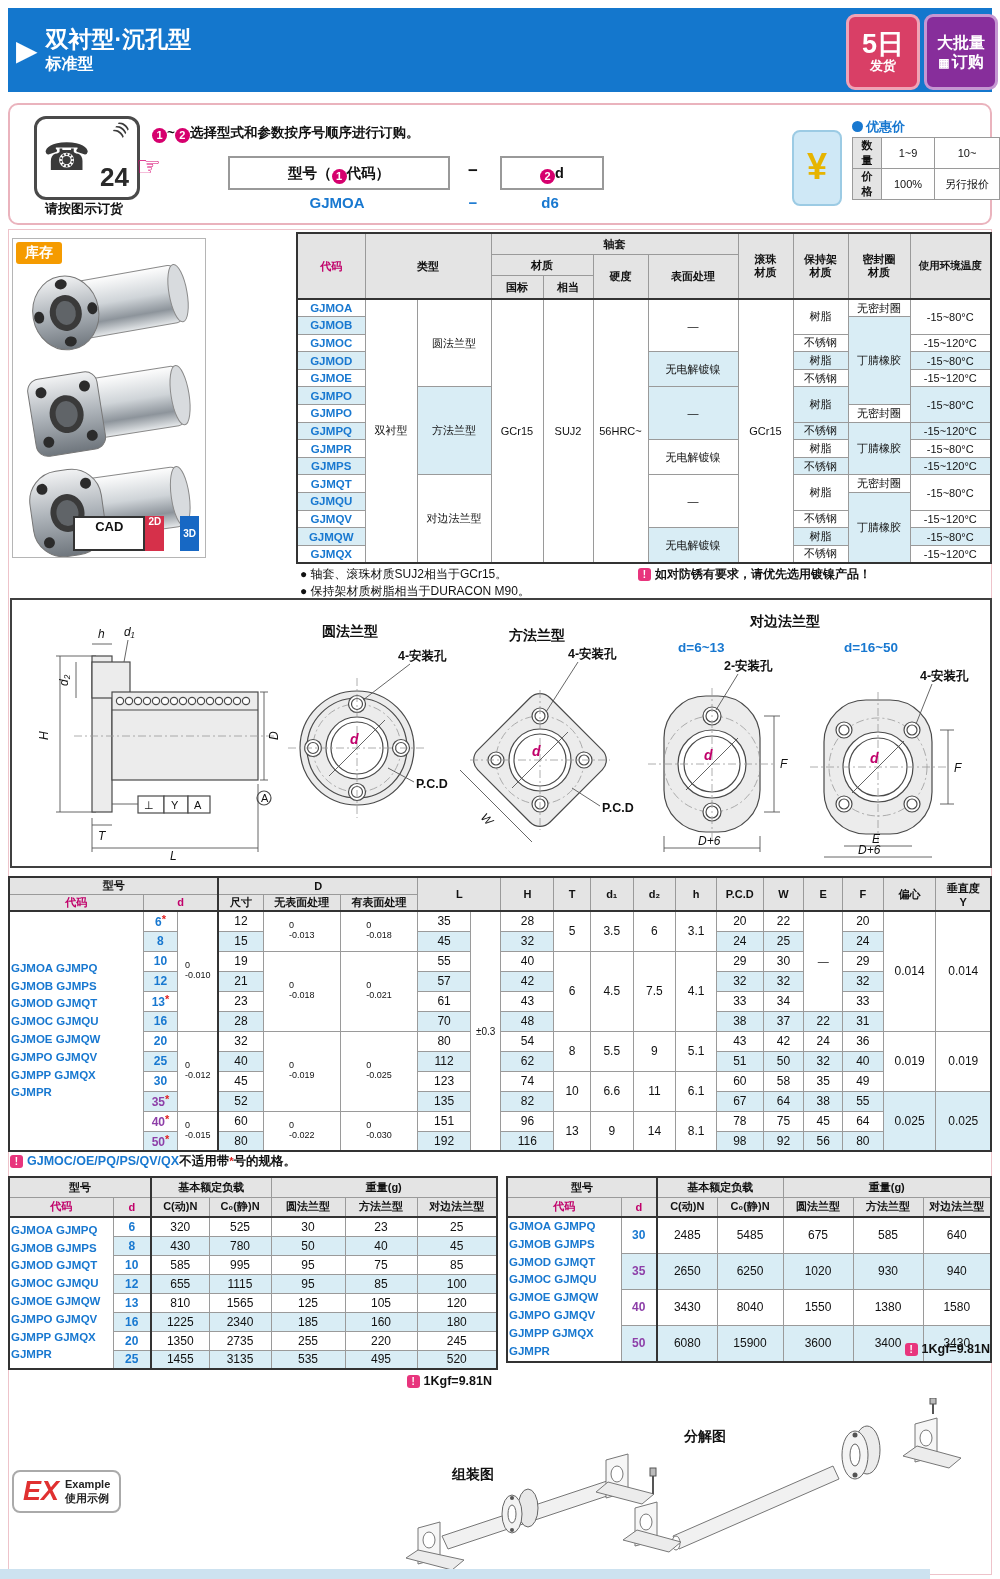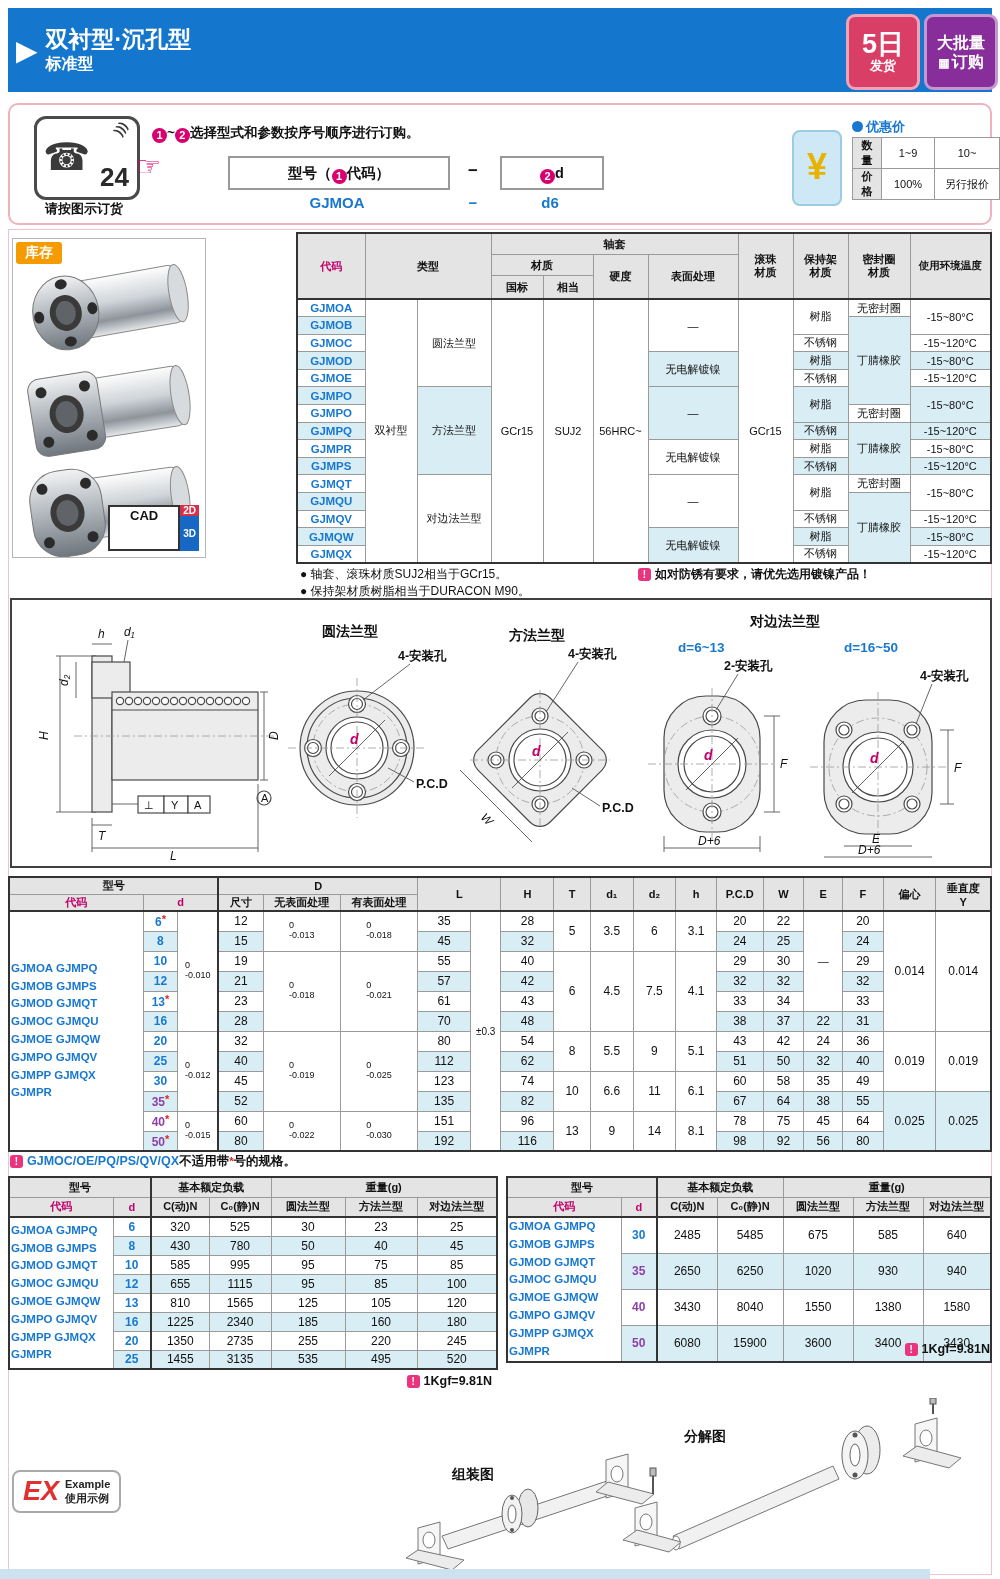--- a/index.html
+++ b/index.html
@@ -42,23 +42,23 @@
   .pricetab table{border-collapse:collapse;font-size:11px;}
   .pricetab td{border:1px solid #9a9a9a;text-align:center;height:24px;padding:0 4px;background:#fff;color:#111;}
   .pricetab td.lbl{background:#e4e4e4;font-weight:bold;}
   
   .frame{left:8px;top:229px;width:982px;height:1344px;border:1px solid #eec3ca;pointer-events:none;}
   
   .photopanel{left:12px;top:238px;width:192px;height:318px;border:1px solid #b5b5b5;background:#fff;text-align:right;}
   .stockbadge{position:absolute;left:3px;top:3px;background:#f59b00;color:#fff;font-size:14px;font-weight:bold;padding:2px 9px;border-radius:3px;}
   .cadrow{position:absolute;right:6px;bottom:6px;display:flex;align-items:stretch;}
   .cadbox{border:2px solid #333;font-weight:bold;font-size:13px;padding:1px 20px;background:#fff;color:#111;}
-  .cadcol{display:flex;flex-direction:column;}
+  .cadcol{display:flex;flex-direction:row;}
   .cad2d{background:#d6304a;color:#fff;font-size:10px;font-weight:bold;padding:0 3px;line-height:11px;}
-  .cad3d{background:#1768c4;color:#fff;font-size:10px;font-weight:bold;padding:12px 3px;line-height:11px;}
+  .cad3d{background:#1768c4;color:#fff;font-size:10px;font-weight:bold;padding:12px 3px;line-height:11px;margin-left:16px;}
   
   .dtab{border-collapse:collapse;table-layout:fixed;font-size:11px;text-align:center;color:#111;border:2px solid #333;}
   .dtab th,.dtab td{border:1px solid #9a9a9a;padding:0 1px;overflow:hidden;background:transparent;}
   .dtab thead th{background:#e4e4e4;font-weight:bold;}
   .dtab thead{border-bottom:2px solid #333;}
   .dtab tbody tr:nth-child(even){background:#d9edf5;}
   .mg{color:#c0006a;}
   .codetx{color:#1878d0;font-weight:bold;font-size:11.5px;}
   .codelines{text-align:left;padding-left:5px;line-height:1.55;}
   .codelines div{white-space:nowrap;}

